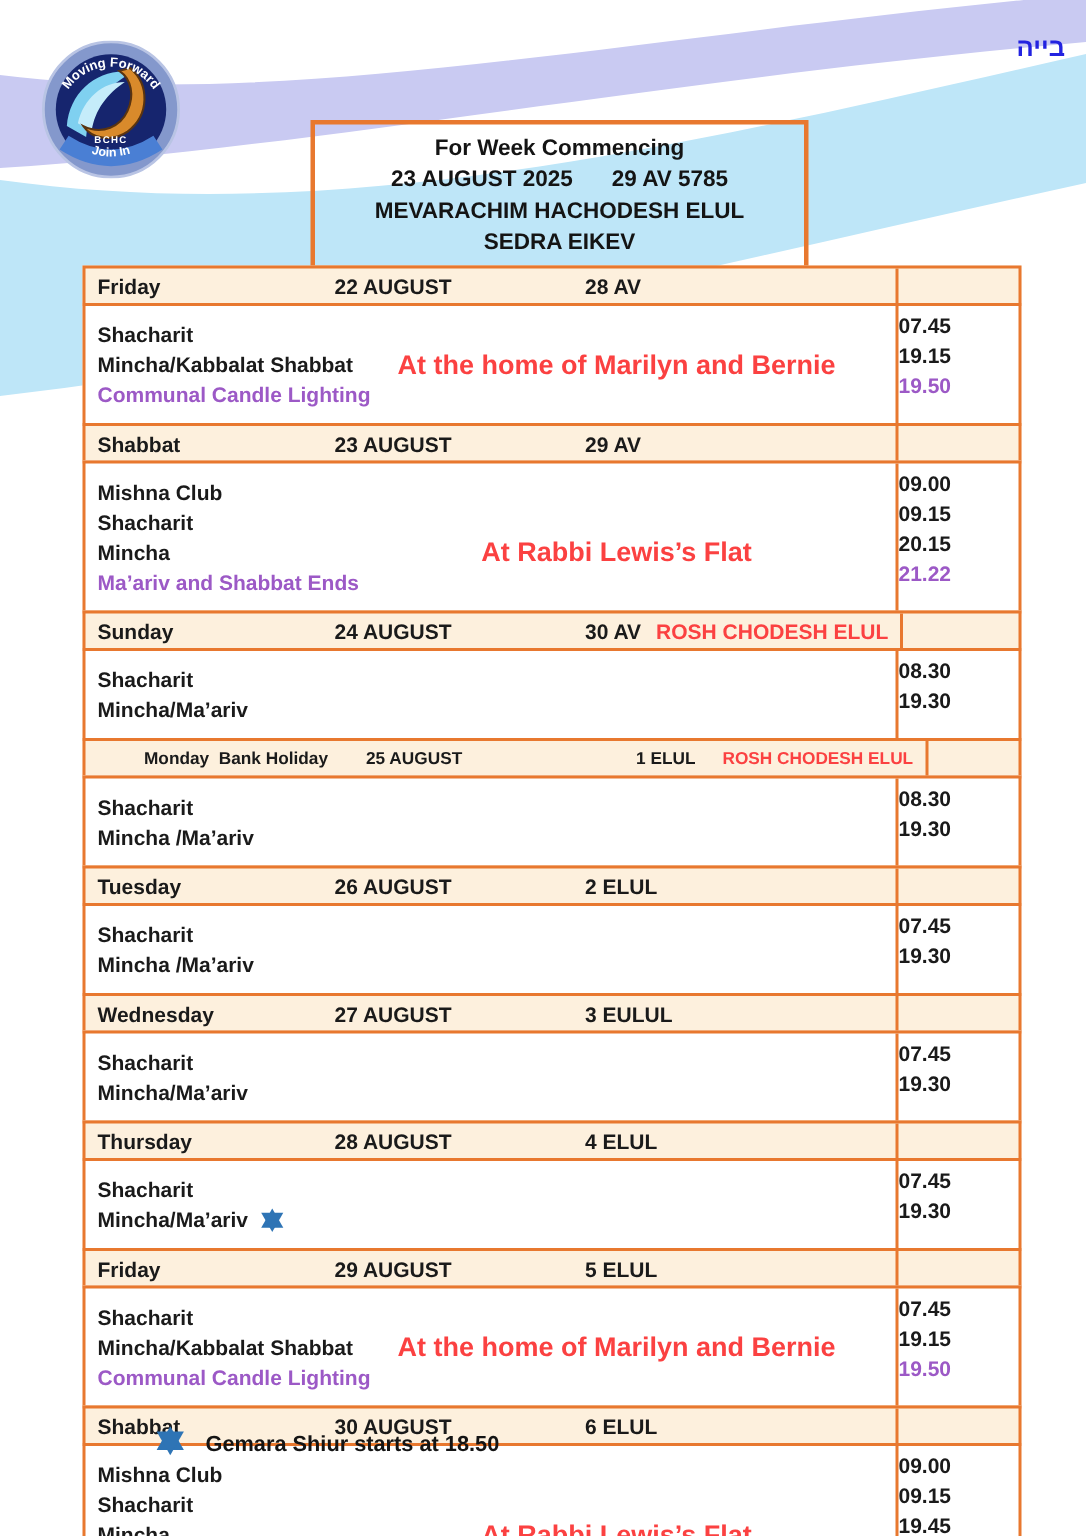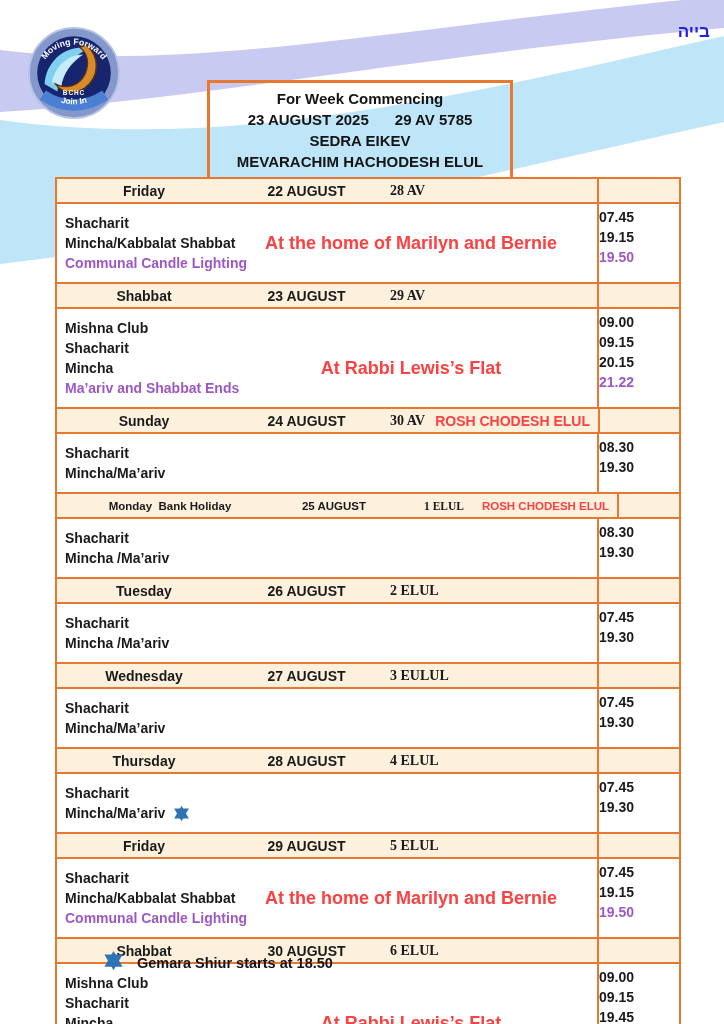--- a/index.html
+++ b/index.html
@@ -21,39 +21,39 @@
   
   #waves{position:absolute;top:0;left:0;width:724px;height:290px;z-index:0;}
   .wave-lavender{fill:var(--lavender);}
   .wave-blue{fill:var(--blueband);}
   
   #logo{position:absolute;top:27px;left:28px;width:92px;height:92px;z-index:2;}
   
   #hebrew{position:absolute;top:22px;right:14px;z-index:2;font-size:17px;font-weight:700;color:var(--hebrew-blue);}
   
   #title-box{
-    position:absolute;top:80px;left:207px;width:306px;z-index:2;
+    position:absolute;top:80px;left:207px;width:332px;z-index:2;
     border:3px solid var(--orange);box-sizing:border-box;padding:5px 4px;
     text-align:center;font-weight:700;font-size:15px;line-height:21px;color:#141414;
   }
   #title-box .gap{display:inline-block;width:26px;}
   
   #schedule{position:absolute;top:177px;left:55px;width:626px;z-index:2;box-sizing:border-box;}
   .row{
     display:grid;grid-template-columns:1fr 82px;
     border:2px solid var(--orange);margin-top:-2px;box-sizing:border-box;background:#fff;
   }
   .row:first-child{margin-top:0;}
   .time-cell{border-left:2px solid var(--orange);padding:0 0 0 8px;box-sizing:border-box;}
   
   .day-row{background:var(--peach);}
-  .day-row .head-cell{display:flex;align-items:center;height:23px;padding:0 8px;font-weight:700;font-size:14px;white-space:pre;text-align:center;}
+  .day-row .head-cell{display:flex;align-items:center;height:23px;padding:0 8px;font-weight:700;font-size:14px;white-space:pre;}
   .day-row .day{width:158px;flex:none;}
   .day-row .date{width:167px;flex:none;}
-  .day-row .hdate{flex:none;font-family:Liberation Serif, serif;}
+  .day-row .hdate{flex:none;}
   .day-row .special{color:var(--red);margin-left:10px;flex:none;}
   .day-row.small .head-cell{font-size:11.5px;padding-left:39px;}
   .day-row.small .day{width:148px;}
   .day-row.small .date{width:180px;}
   .day-row.small .special{margin-left:18px;}
   
   .svc-cell{padding:9px 0;}
   .line{position:relative;display:flex;align-items:center;height:20px;padding:0 8px;font-weight:700;font-size:14px;}
   .line .label{flex:none;white-space:pre;}
   .line.purple .label{color:var(--purple);}
@@ -97,22 +97,22 @@
     </text>
   </svg>
 
   <div id="hebrew" dir="rtl">בייה</div>
 
   <div id="title-box">
     <div>For Week Commencing</div>
     <div>
       <span>23 AUGUST 2025</span><span class="gap"></span><span>29 AV 5785</span>
     </div>
+    <div>MEVARACHIM HACHODESH ELUL</div>
     <div>SEDRA EIKEV</div>
-    <div>MEVARACHIM HACHODESH ELUL</div>
   </div>
 
   <div id="schedule">
       <div class="row day-row">
         <div class="head-cell"><span class="day">Friday</span><span class="date">22 AUGUST</span><span class="hdate">28 AV</span></div>
         <div class="time-cell"></div>
       </div>
       <div class="row svc-row">
         <div class="svc-cell">
           <div class="line">

